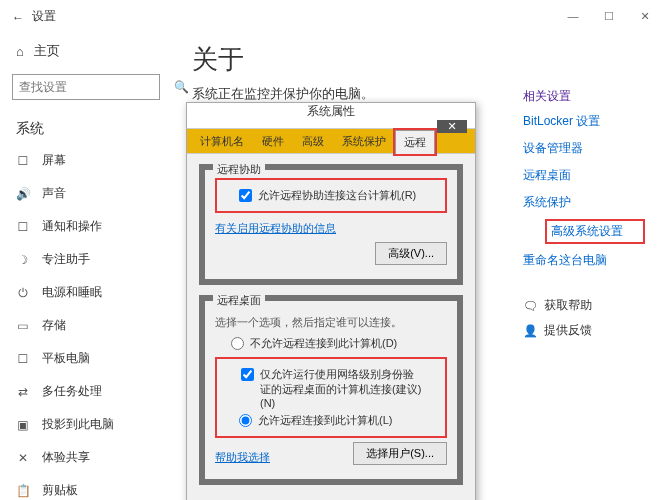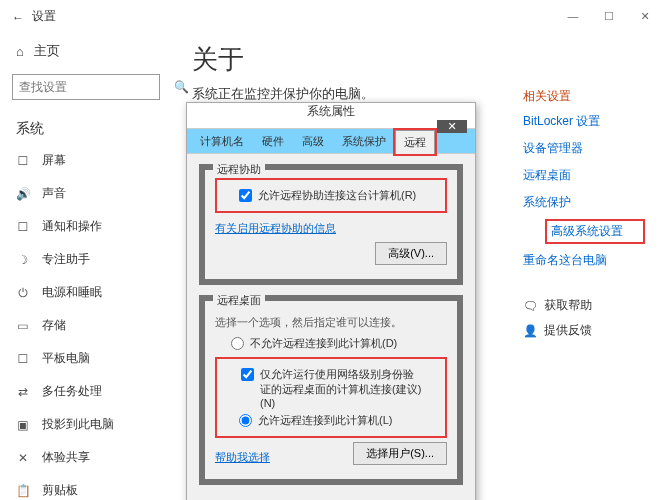--- a/index.html
+++ b/index.html
@@ -22,31 +22,31 @@
 
 .content { flex: 1; padding: 10px 20px 0 20px; position: relative; }
 h1.page-title { font-size: 26px; font-weight: 400; margin-bottom: 8px; }
 .subtitle { font-size: 13px; margin-bottom: 12px; }
 .linkline { font-size: 12px; color: #333; margin-bottom: 10px; }
 
 .bottom-lines { position: absolute; left: 20px; bottom: 8px; font-size: 12px; color: #444; }
 .bottom-lines div { margin-top: 6px; }
 
 .rightcol { position: absolute; right: 20px; top: 56px; width: 120px; font-size: 12px; }
-.rightcol .rtitle { color: #c2410c; margin-bottom: 8px; }
+.rightcol .rtitle { color: #4c1d95; margin-bottom: 8px; }
 .rightcol .rlink { color: #0066cc; margin-bottom: 10px; cursor: pointer; }
 .rightcol .rlink.boxed { outline: 2px solid #e63939; padding: 2px 4px; margin-left: 24px; }
 .rightcol .sep { height: 18px; }
 .rightcol .rrow { display: flex; align-items: center; gap: 6px; margin-bottom: 8px; color: #333; }
 
 
 .dialog { position: absolute; left: 186px; top: 102px; width: 290px; background: #f0f0f0; border: 1px solid #aaa; box-shadow: 2px 2px 8px rgba(0,0,0,.3); }
 .dialog-title { height: 26px; background: #fff; display: flex; align-items: center; padding: 0 8px; border-bottom: 1px solid #ccc; font-size: 12px; flex-direction: column; }
 .dialog-title .close { margin-left: auto; width: 30px; height: 20px; background: #555; color: #fff; display: flex; align-items: center; justify-content: center; font-size: 11px; }
-.tabs { display: flex; background: #7dd3fc; border-bottom: 1px solid #ccc; padding-left: 4px; font-size: 11px; }
+.tabs { display: flex; background: #eab308; border-bottom: 1px solid #ccc; padding-left: 4px; font-size: 11px; }
 .tabs .tab { padding: 4px 8px; border: 1px solid transparent; border-bottom: none; cursor: pointer; }
 .tabs .tab.active { border-color: #999; background: #f0f0f0; position: relative; top: 1px; outline: 2px solid #e63939; }
 .dialog-body { padding: 10px 12px; font-size: 11px; background: #f0f0f0; }
 .fieldset { border: 6px solid #737373; padding: 8px 10px 14px 10px; margin-bottom: 10px; position: relative; }
 .fieldset .legend { position: absolute; top: -8px; left: 8px; background: #f0f0f0; padding: 0 4px; font-size: 11px; }
 .chk-row { display: flex; align-items: flex-start; gap: 6px; margin: 4px 16px; }
 .chk-row input[type=checkbox], .chk-row input[type=radio] { margin-top: 1px; }
 .red-box { border: 2px solid #e63939; padding: 4px 6px; }
 .linkblue { color: #0066cc; text-decoration: underline; cursor: pointer; }
 .btn { border: 1px solid #999; background: #e8e8e8; padding: 3px 12px; font-size: 11px; cursor: pointer; }

